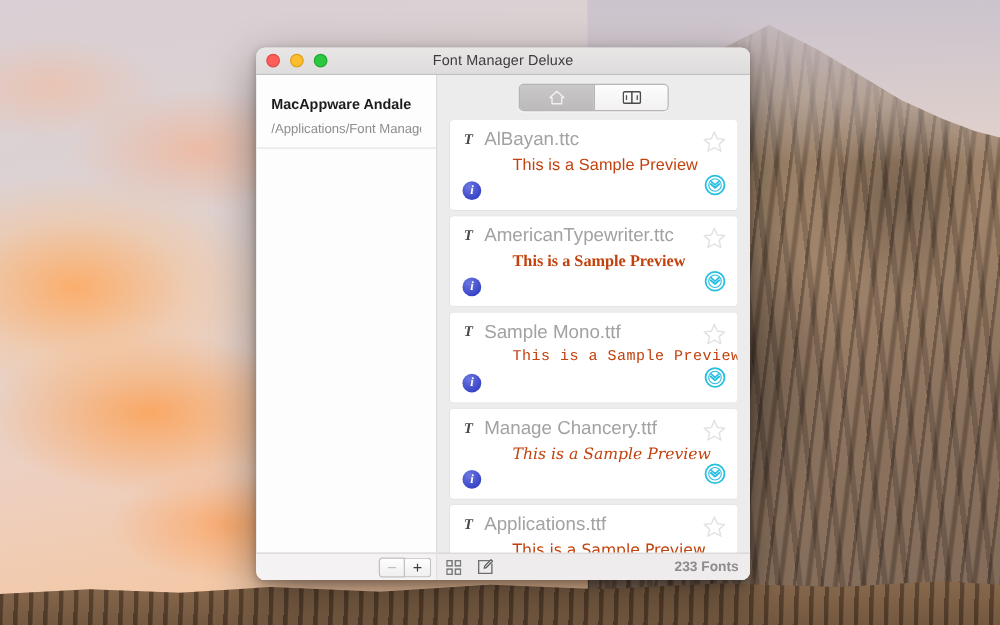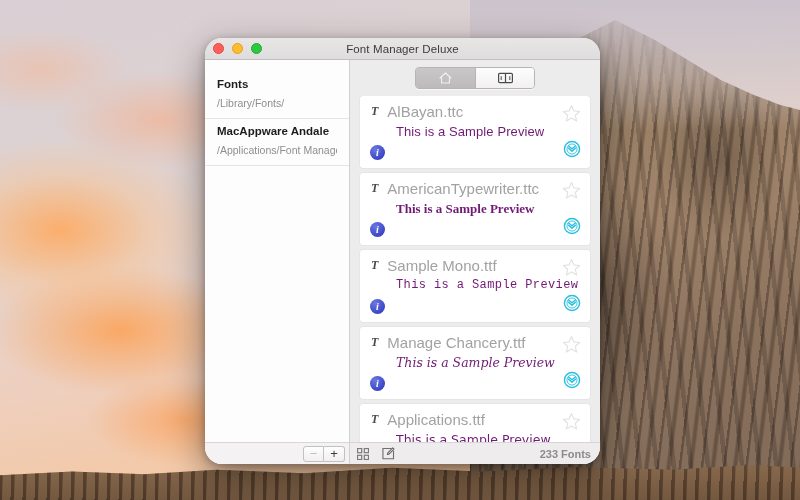--- a/index.html
+++ b/index.html
@@ -61,21 +61,21 @@
         rgba(190,150,115,0.25) 4px, rgba(190,150,115,0.25) 12px),
       linear-gradient(180deg, #7d6048 0%, #6a5038 55%, #5a432f 100%);
     clip-path: polygon(0% 46%, 9% 38%, 18% 44%, 27% 34%, 38% 42%, 49% 30%, 60% 38%, 72% 28%, 84% 34%, 94% 24%, 100% 30%, 100% 100%, 0% 100%);
   }
 
   
   #window {
     position: absolute;
     left: 205px; top: 38px;
     width: 395px; height: 426px;
-    border-radius: 17px;
+    border-radius: 7px;
     background: #ececec;
     box-shadow: 0 14px 38px rgba(0,0,0,0.42), 0 2px 8px rgba(0,0,0,0.28);
     overflow: hidden;
     display: flex;
     flex-direction: column;
   }
 
   
   #titlebar {
     height: 22px;
@@ -218,23 +218,23 @@
     font-style: italic;
     font-weight: bold;
     font-size: 12px;
     color: #4a4a4a;
   }
   .font-name {
     font-size: 15px;
     color: #a2a2a2;
   }
   .preview {
-    padding: 4px 0 0 36px;
+    padding: 4px 0 0 50px;
     font-size: 13px;
-    color: #701a75;
+    color: #c2410c;
     white-space: nowrap;
     overflow: hidden;
   }
   .preview.sans  { font-family: "Liberation Sans", sans-serif; letter-spacing: 0.1px; }
   .preview.serif { font-family: "Liberation Serif", serif; font-weight: bold; letter-spacing: 0px; }
   .preview.mono  { font-family: "Liberation Mono", monospace; font-size: 12px; letter-spacing: 0.4px; }
   .preview.script{ font-family: "DejaVu Serif", serif; font-style: italic; font-size: 12.5px; }
   .preview.gothic{ font-family: "DejaVu Sans", sans-serif; font-size: 12.5px; }
 
   .star {
@@ -295,24 +295,20 @@
       <div class="light green"></div>
     </div>
     <div id="window-title">Font Manager Deluxe</div>
   </div>
 
   <div id="body">
 
     <div id="sidebar">
       <div id="source-list">
 
-        <div class="source-group">
-          <div class="source-title">Fonts</div>
-          <div class="source-path">/Library/Fonts/</div>
-        </div>
 
         <div class="source-group">
           <div class="source-title">MacAppware Andale</div>
           <div class="source-path">/Applications/Font Manage</div>
         </div>
 
       </div>
 
       <div id="sidebar-footer">
         <div class="step-btn minus">−</div>

